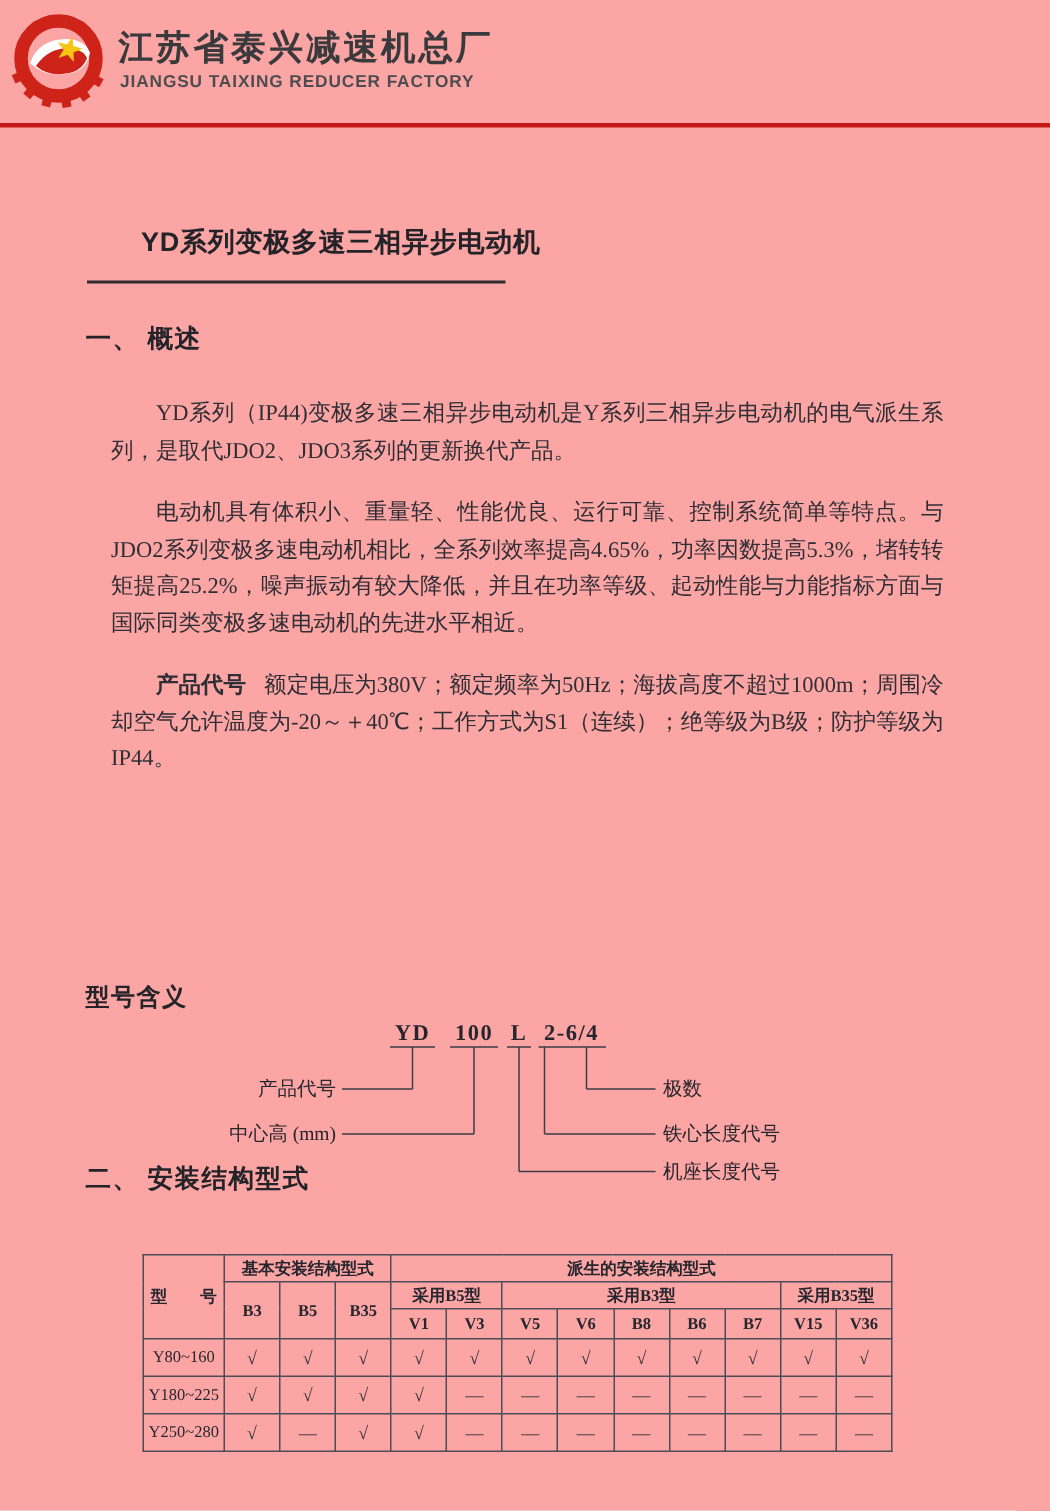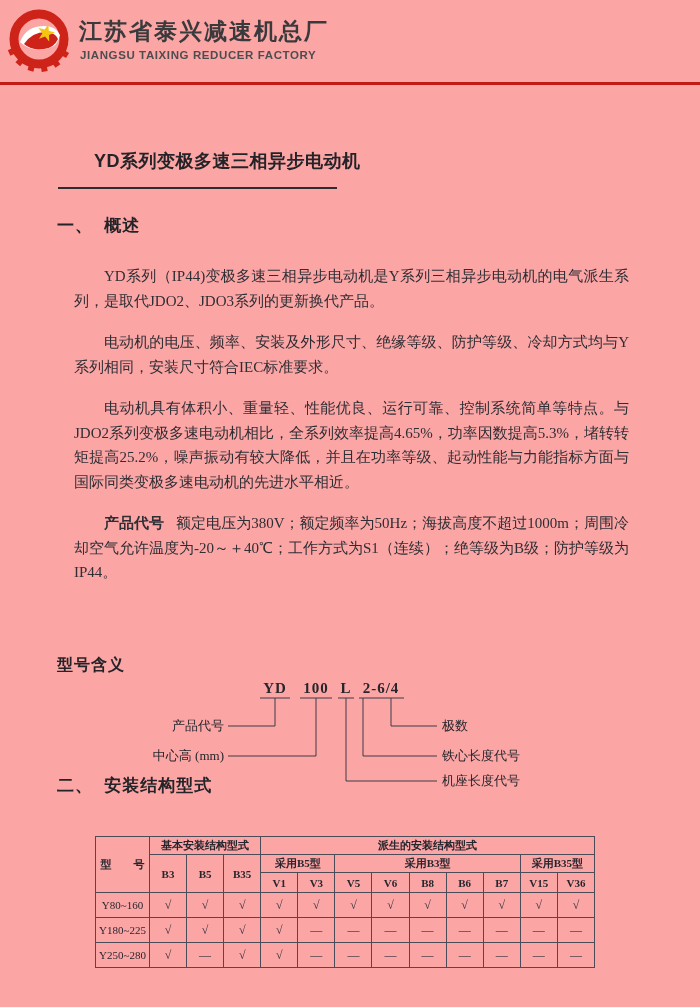--- a/index.html
+++ b/index.html
@@ -27,21 +27,21 @@
   .red-rule{position:absolute;left:0;top:82px;width:700px;height:3px;background:#c41916;}
   
   .doc-title{
     position:absolute;left:58px;top:149px;
     font-family:"Liberation Sans", sans-serif;
     font-size:18px;font-weight:bold;color:#232328;letter-spacing:0.5px;white-space:nowrap;margin-left:36px;
   }
   .title-underline{position:absolute;left:58px;top:187px;width:279px;height:2px;background:#2c2c31;}
   .sec-heading{
     position:absolute;left:57px;
-    font-family:Liberation Mono, monospace;
+    font-family:Liberation Serif, serif;
     font-size:17px;font-weight:bold;color:#232328;letter-spacing:1px;white-space:nowrap;
   }
   #overview-heading{top:214px;}
   #model-heading{top:655px;font-size:16px;}
   #install-heading{top:774px;}
   
   .body-text{
     position:absolute;left:57px;top:247px;width:589px;
     font-size:15px;line-height:24.5px;text-align:justify;color:#2e2e34;
   }
@@ -94,21 +94,20 @@
   <div class="co-en">JIANGSU TAIXING REDUCER FACTORY</div>
   <div class="red-rule"></div>
 
   <div class="doc-title">YD系列变极多速三相异步电动机</div>
   <div class="title-underline"></div>
 
   <div id="overview-heading" class="sec-heading">一、 概述</div>
 
   <div class="body-text">
     <p>YD系列（IP44)变极多速三相异步电动机是Y系列三相异步电动机的电气派生系列，是取代JDO2、JDO3系列的更新换代产品。</p>
-    <p>电动机的电压、频率、安装及外形尺寸、绝缘等级、防护等级、冷却方式均与Y系列相同，安装尺寸符合IEC标准要求。</p>
     <p>电动机具有体积小、重量轻、性能优良、运行可靠、控制系统简单等特点。与JDO2系列变极多速电动机相比，全系列效率提高4.65%，功率因数提高5.3%，堵转转矩提高25.2%，噪声振动有较大降低，并且在功率等级、起动性能与力能指标方面与国际同类变极多速电动机的先进水平相近。</p>
     <p><span class="wk-label">产品代号</span><span>额定电压为380V；额定频率为50Hz；海拔高度不超过1000m；周围冷却空气允许温度为-20～＋40℃；工作方式为S1（连续）；绝等级为B级；防护等级为IP44。</span></p>
   </div>
 
   <div id="model-heading" class="sec-heading">型号含义</div>
 
   <svg class="diagram" viewBox="0 0 700 1007">
 
     <text class="model-part" x="275" y="693" text-anchor="middle">YD</text>
     <text class="model-part" x="316" y="693" text-anchor="middle">100</text>

